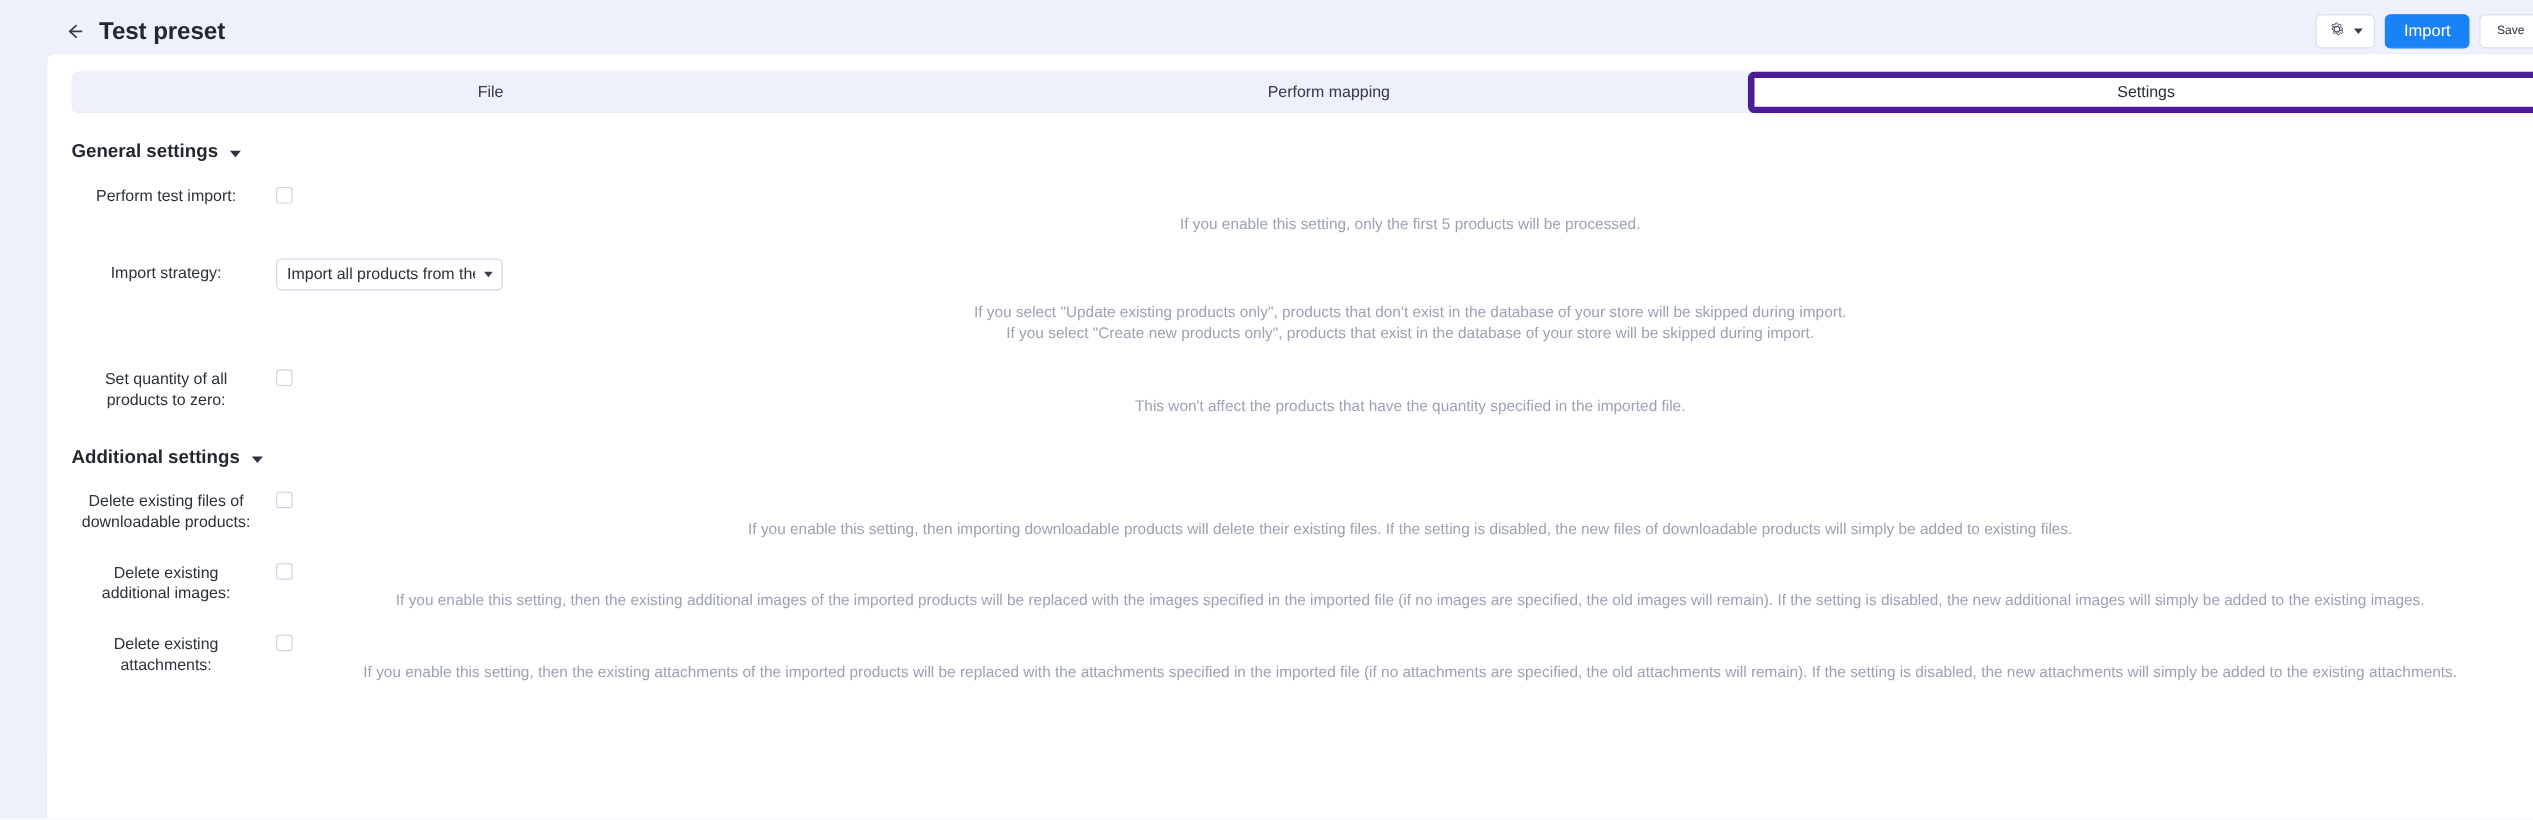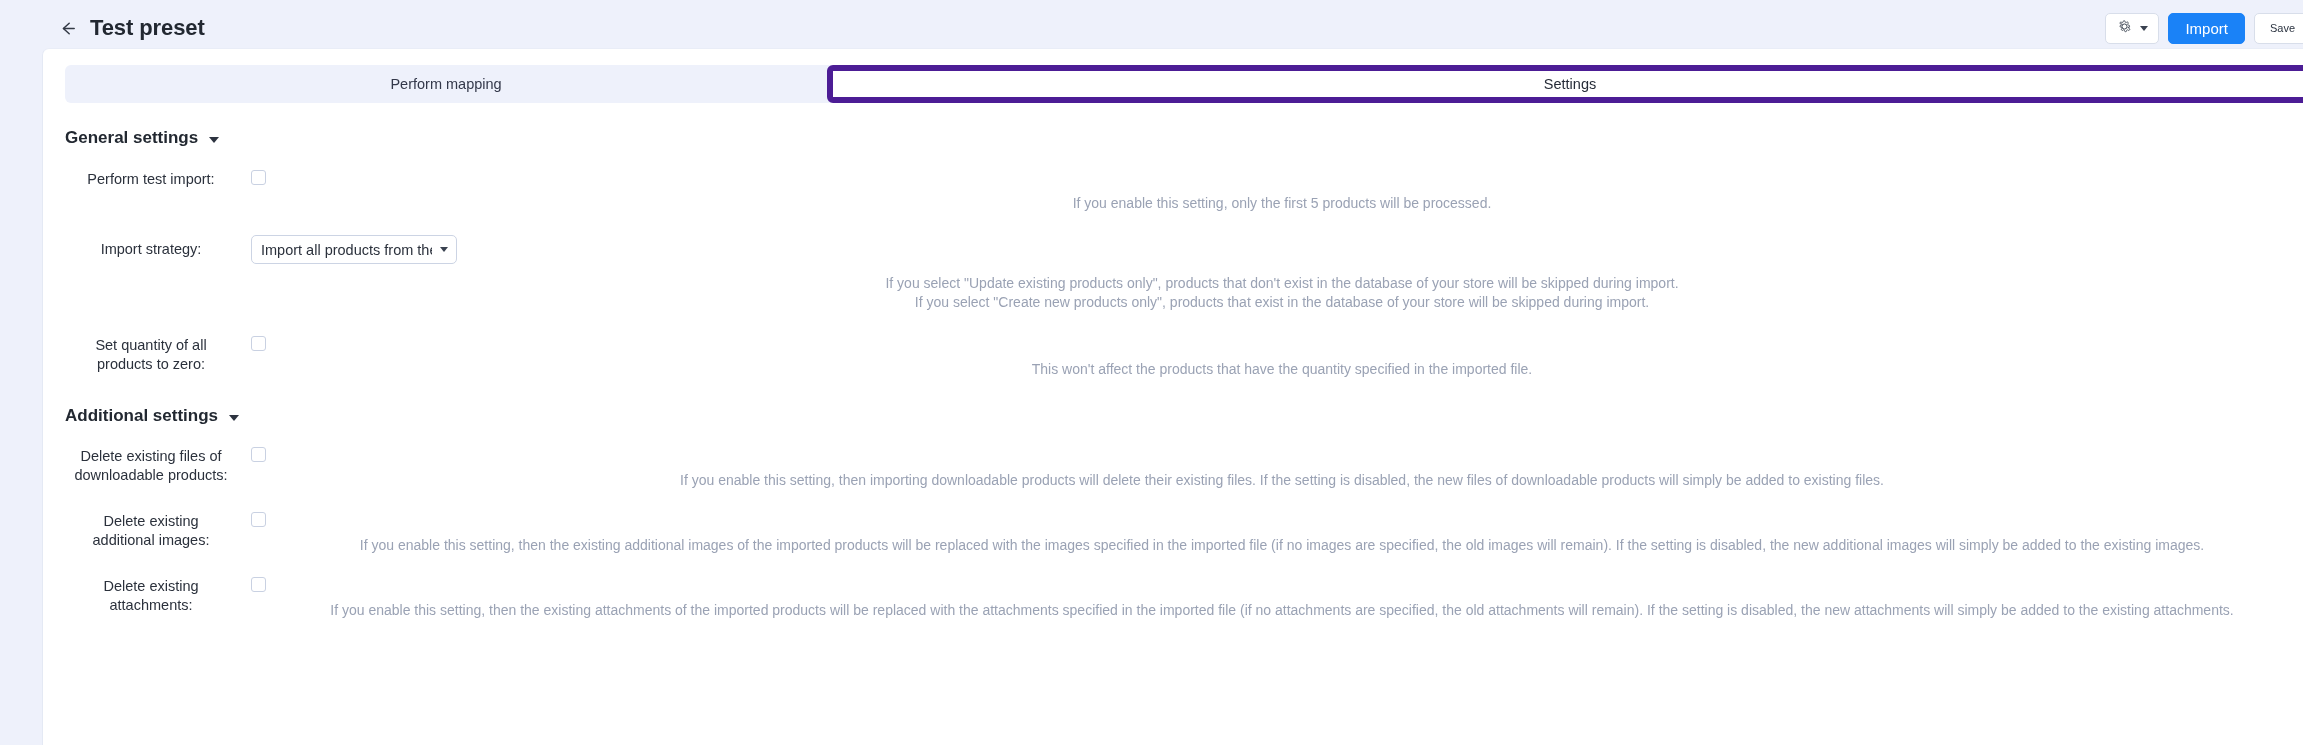--- a/index.html
+++ b/index.html
@@ -262,20 +262,21 @@
       </div>
 
       <div class="btn btn-import">Import</div>
       <div class="btn btn-save">Save</div>
     </div>
   </div>
 
   <div class="card">
 
     <div class="tabs">
+      <div class="tab tab-file">File</div>
       <div class="tab tab-fields">Perform mapping</div>
       <div class="tab tab-settings active">Settings</div>
     </div>
 
     <div class="settings-body">
 
       <div class="section-title" style="margin-top:25px;">
         <span>General settings</span>
         <span class="section-caret"></span>
       </div>

